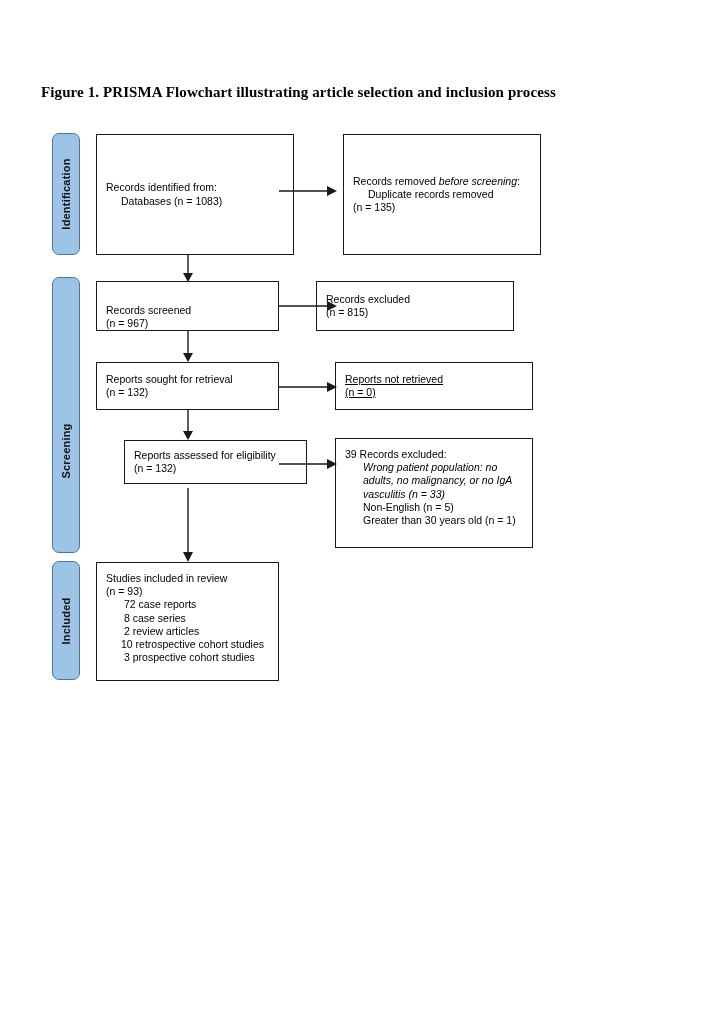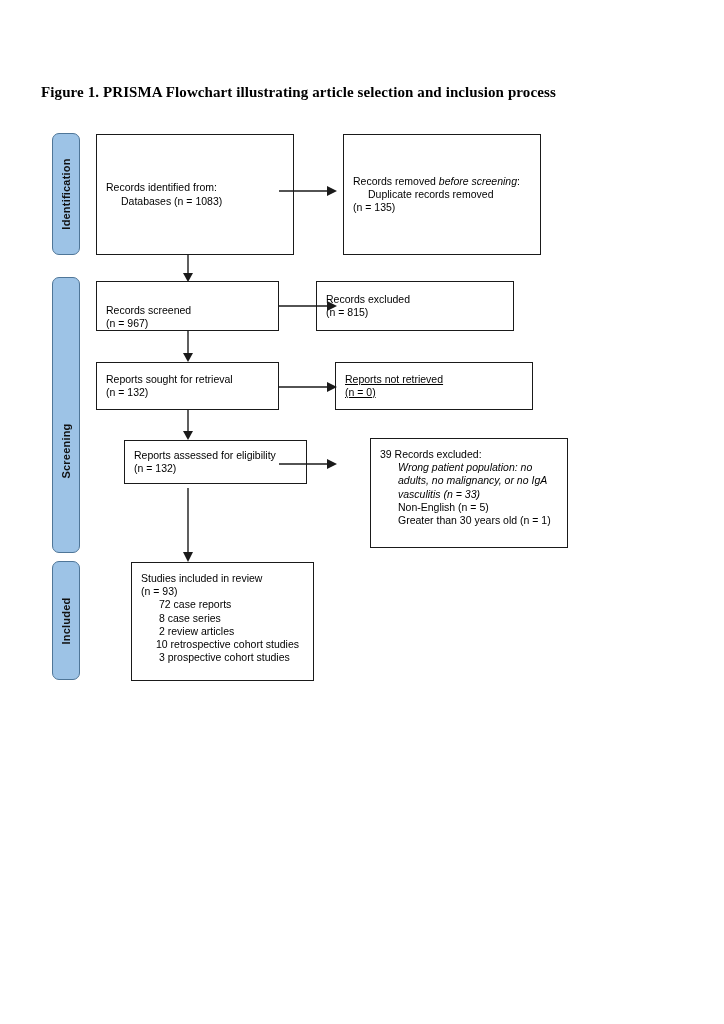--- a/index.html
+++ b/index.html
@@ -72,21 +72,20 @@
     line-height: 13.2px;
     color: #000000;
     padding: 0 9px;
     display: flex;
     flex-direction: column;
     justify-content: center;
   }
   .flow-box.top-aligned {
     justify-content: flex-start;
     padding-top: 9px;
-    margin-left: 35px;
   }
   .flow-box .line { white-space: nowrap; }
   .flow-box .indent-1 { padding-left: 15px; }
   .flow-box .indent-2 { padding-left: 18px; }
   .flow-box .hang {
     white-space: normal;
     padding-left: 18px;
     text-indent: 0;
     font-style: italic;
   }

